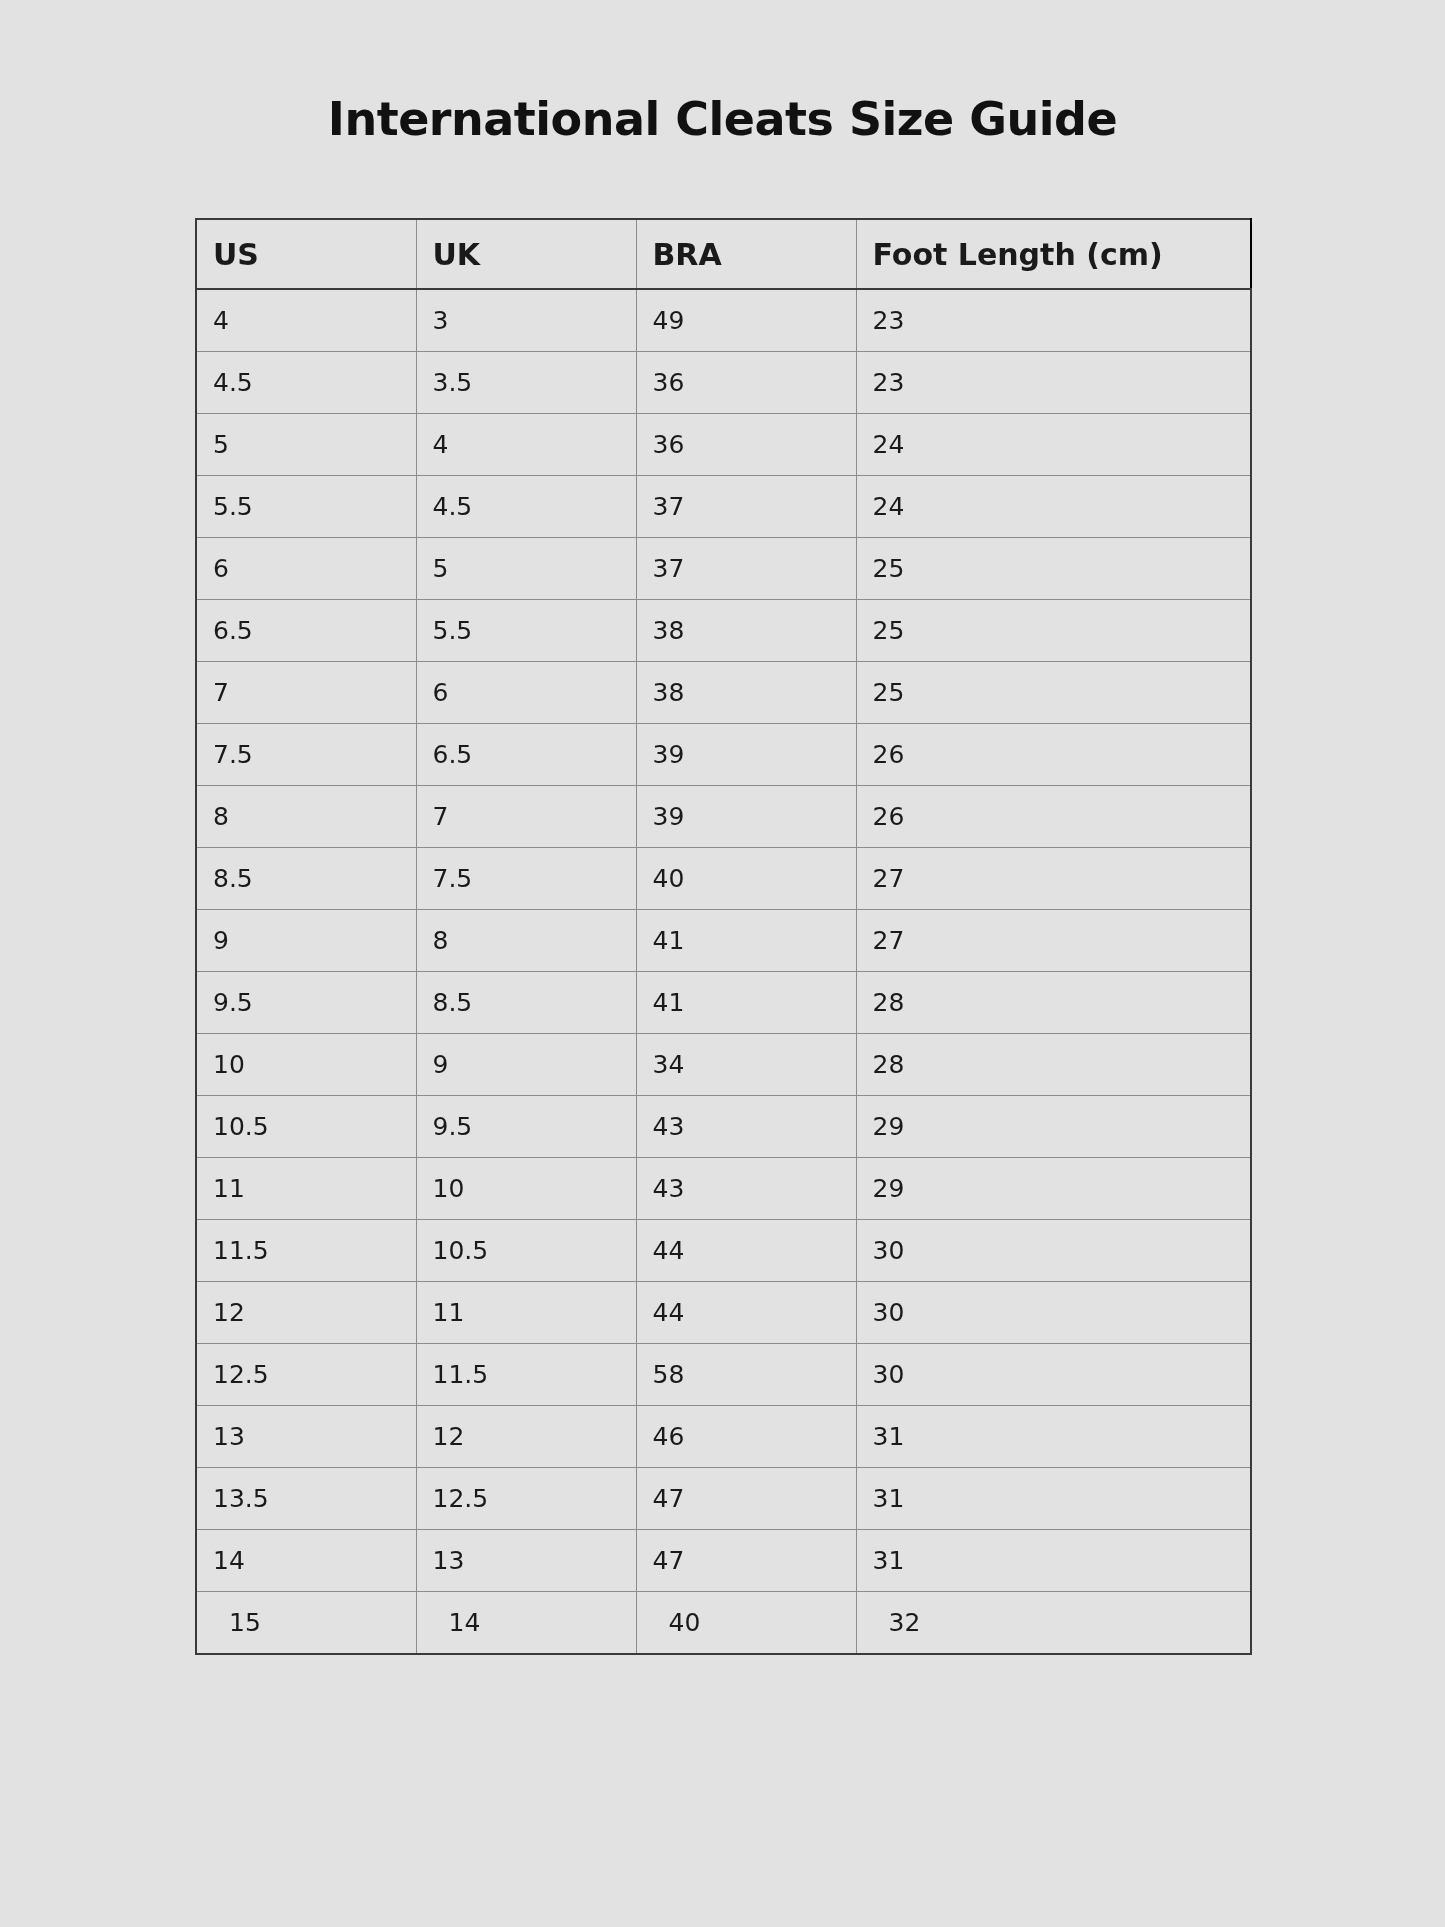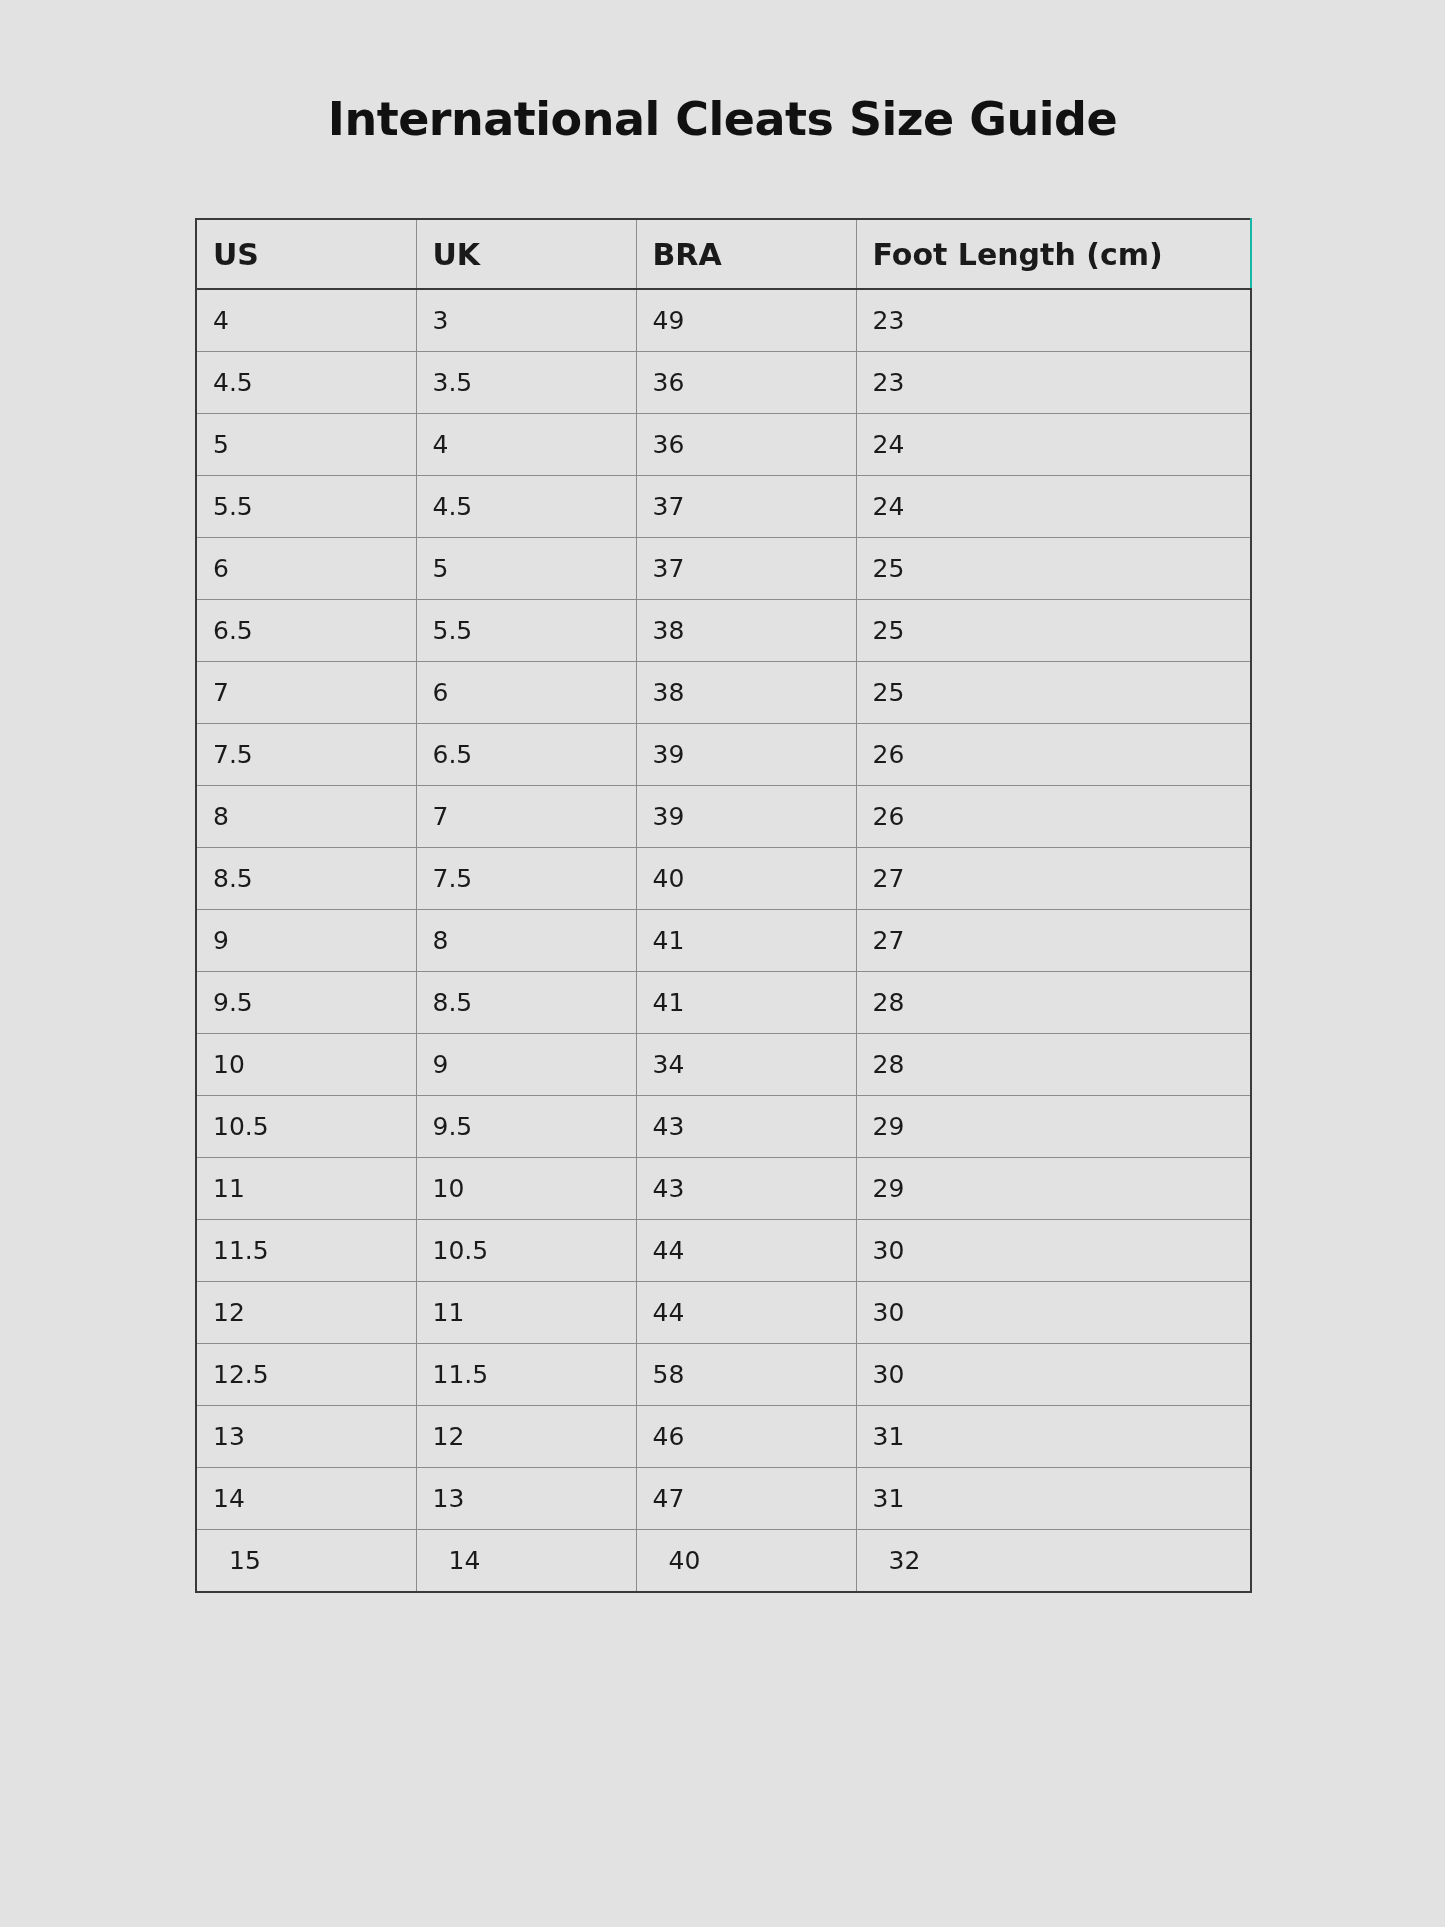--- a/index.html
+++ b/index.html
@@ -60,21 +60,21 @@
     color: #1a1a1a;
     background: transparent;
   }
   table.size-table thead th {
     font-weight: bold;
     font-size: 30px;
     height: 68px;
     border-bottom: 2px solid #3a3a3a;
   }
   table.size-table thead tr th:first-child { border-left: 2px solid #3a3a3a; }
-  table.size-table thead tr th:last-child { border-right: 2px solid #14b8a6; }
+  table.size-table thead tr th:last-child { border-right: 2px solid #000000; }
   table.size-table thead tr th { border-top: 2px solid #3a3a3a; }
 
   table.size-table tbody tr td:first-child { border-left: 2px solid #3a3a3a; }
   table.size-table tbody tr td:last-child { border-right: 2px solid #3a3a3a; }
   table.size-table tbody tr:last-child td { border-bottom: 2px solid #3a3a3a; padding-left: 32px; }
 </style>
 </head>
 <body>
 
 <div class="page">
@@ -206,20 +206,26 @@
           <td>58</td>
           <td>30</td>
         </tr>
         <tr>
           <td>13</td>
           <td>12</td>
           <td>46</td>
           <td>31</td>
         </tr>
         <tr>
+          <td>13.5</td>
+          <td>12.5</td>
+          <td>47</td>
+          <td>31</td>
+        </tr>
+        <tr>
           <td>14</td>
           <td>13</td>
           <td>47</td>
           <td>31</td>
         </tr>
         <tr>
           <td>15</td>
           <td>14</td>
           <td>40</td>
           <td>32</td>

